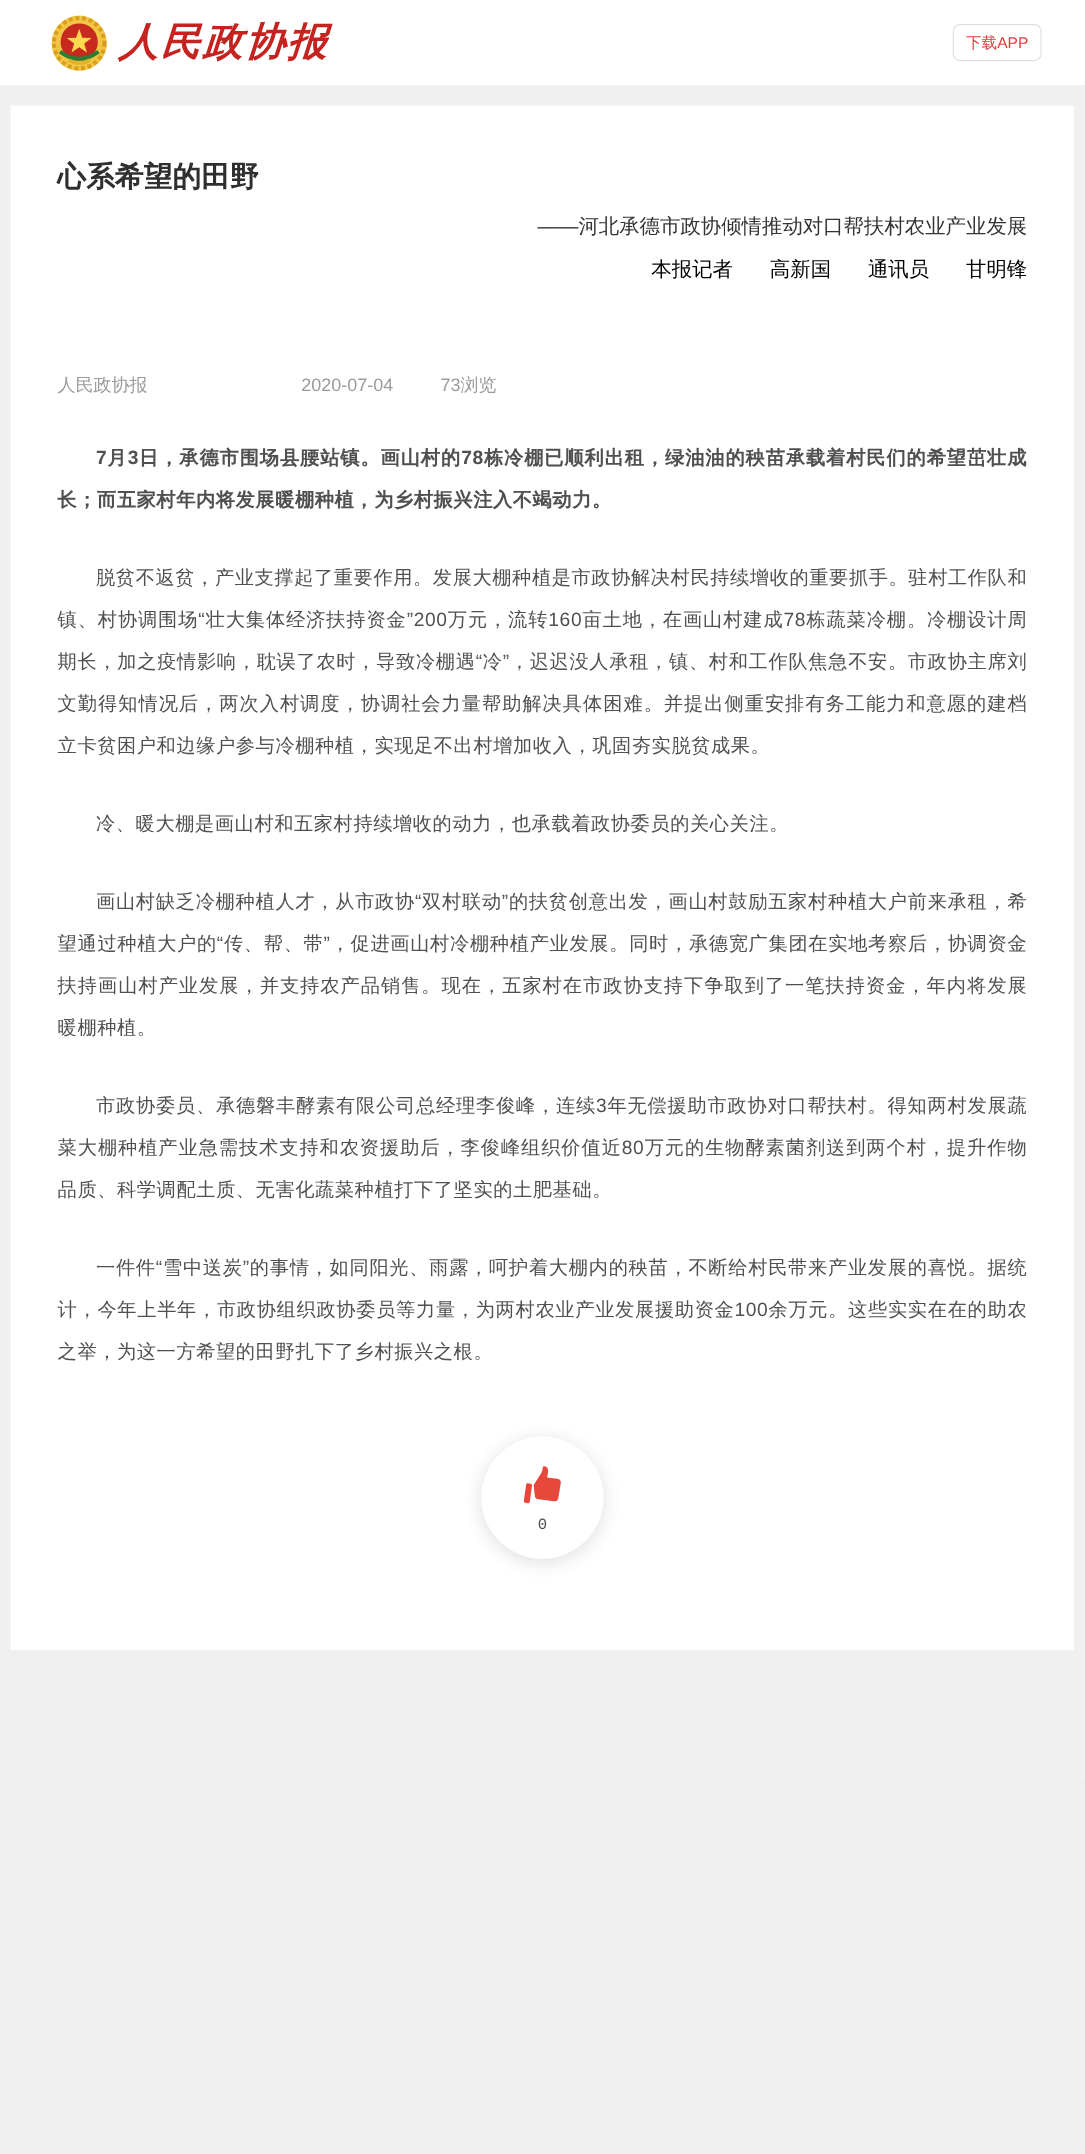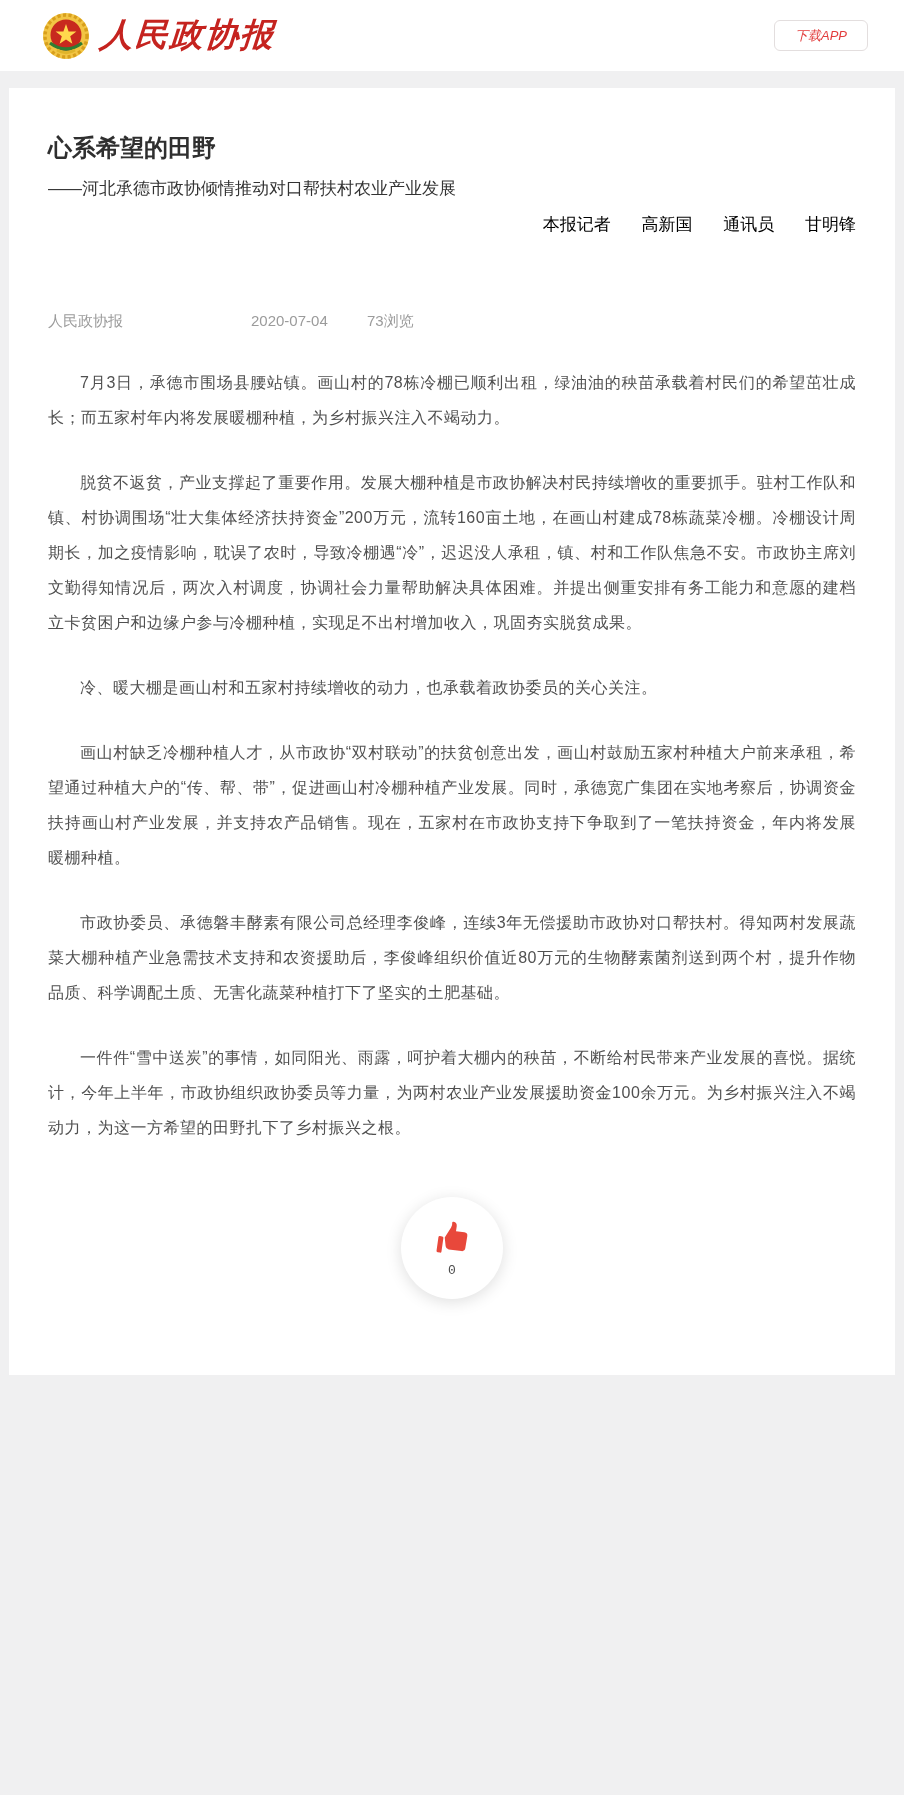--- a/index.html
+++ b/index.html
@@ -30,25 +30,24 @@
     letter-spacing: 2px;
     transform: skewX(-4deg);
     white-space: nowrap;
   }
   .download-btn {
     background: #ffffff;
     border: 1px solid #e3dede;
     border-radius: 6px;
     color: #e23d3d;
     font-size: 13px;
-    padding: 8px 20px;
+    padding: 8px 10px;
     font-family: inherit;
     cursor: pointer;
     line-height: 1;
-    font-style: italic;
   }
 
   
   .article-card {
     background: #ffffff;
     margin: 17px 9px 0 9px;
     padding: 47px 39px 76px 39px;
   }
   .article-title {
     margin: 0;
@@ -56,20 +55,21 @@
     line-height: 1.1;
     font-weight: bold;
     color: #2f2f2f;
   }
   .article-subtitle {
     margin: 17px 0 0 0;
     font-size: 17px;
     font-weight: normal;
     color: #333333;
     line-height: 1.3;
+    text-align: right;
   }
   .byline {
     margin-top: 13px;
     text-align: right;
     font-size: 17px;
     color: #000000;
   }
   .byline span { margin-left: 26px; }
   .byline span:first-child { margin-left: 0; }
 
@@ -86,21 +86,21 @@
   .article-body { margin-top: 34px; }
   .article-body p {
     margin: 30px 0 0 0;
     font-size: 16px;
     line-height: 35px;
     color: #505050;
     letter-spacing: 0.5px;
     text-align: justify;
     text-indent: 2em;
   }
-  .article-body p:first-child { margin-top: 0; }
+  .article-body p:first-child { margin-top: 0; font-weight: bold; }
 
   
   .like-section {
     margin-top: 52px;
     display: flex;
     justify-content: center;
   }
   .like-button {
     width: 102px;
     height: 102px;
@@ -164,21 +164,21 @@
     <span class="meta-date">2020-07-04</span>
     <span class="meta-views">73浏览</span>
   </div>
 
   <div class="article-body">
     <p>7月3日，承德市围场县腰站镇。画山村的78栋冷棚已顺利出租，绿油油的秧苗承载着村民们的希望茁壮成长；而五家村年内将发展暖棚种植，为乡村振兴注入不竭动力。</p>
     <p>脱贫不返贫，产业支撑起了重要作用。发展大棚种植是市政协解决村民持续增收的重要抓手。驻村工作队和镇、村协调围场“壮大集体经济扶持资金”200万元，流转160亩土地，在画山村建成78栋蔬菜冷棚。冷棚设计周期长，加之疫情影响，耽误了农时，导致冷棚遇“冷”，迟迟没人承租，镇、村和工作队焦急不安。市政协主席刘文勤得知情况后，两次入村调度，协调社会力量帮助解决具体困难。并提出侧重安排有务工能力和意愿的建档立卡贫困户和边缘户参与冷棚种植，实现足不出村增加收入，巩固夯实脱贫成果。</p>
     <p>冷、暖大棚是画山村和五家村持续增收的动力，也承载着政协委员的关心关注。</p>
     <p>画山村缺乏冷棚种植人才，从市政协“双村联动”的扶贫创意出发，画山村鼓励五家村种植大户前来承租，希望通过种植大户的“传、帮、带”，促进画山村冷棚种植产业发展。同时，承德宽广集团在实地考察后，协调资金扶持画山村产业发展，并支持农产品销售。现在，五家村在市政协支持下争取到了一笔扶持资金，年内将发展暖棚种植。</p>
     <p>市政协委员、承德磐丰酵素有限公司总经理李俊峰，连续3年无偿援助市政协对口帮扶村。得知两村发展蔬菜大棚种植产业急需技术支持和农资援助后，李俊峰组织价值近80万元的生物酵素菌剂送到两个村，提升作物品质、科学调配土质、无害化蔬菜种植打下了坚实的土肥基础。</p>
-    <p>一件件“雪中送炭”的事情，如同阳光、雨露，呵护着大棚内的秧苗，不断给村民带来产业发展的喜悦。据统计，今年上半年，市政协组织政协委员等力量，为两村农业产业发展援助资金100余万元。为乡村振兴注入不竭动力，为这一方希望的田野扎下了乡村振兴之根。</p>
+    <p>一件件“雪中送炭”的事情，如同阳光、雨露，呵护着大棚内的秧苗，不断给村民带来产业发展的喜悦。据统计，今年上半年，市政协组织政协委员等力量，为两村农业产业发展援助资金100余万元。这些实实在在的助农之举，为这一方希望的田野扎下了乡村振兴之根。</p>
   </div>
 
   <div class="like-section">
     <button class="like-button">
       <span>
         <svg class="thumb-icon" viewBox="0 0 44 44" aria-hidden="true">
           <rect x="6" y="20" width="5.5" height="18" rx="1.5" fill="#e8483b" transform="rotate(8 8.75 29)"></rect>
           <path fill="#e8483b" d="M14 21.5 L21 10.5 Q22.5 8 22.2 5.8 Q22 4 23.8 4.2 Q27.6 4.8 27.2 9.2 L26.4 14.6 L35.6 15.8 Q39.4 16.4 38.8 20 L36.6 33.4 Q36 36.8 32.4 36.4 L18.4 34.6 Q15.4 34.2 15 31.2 Z"></path>
         </svg>
       </span>

